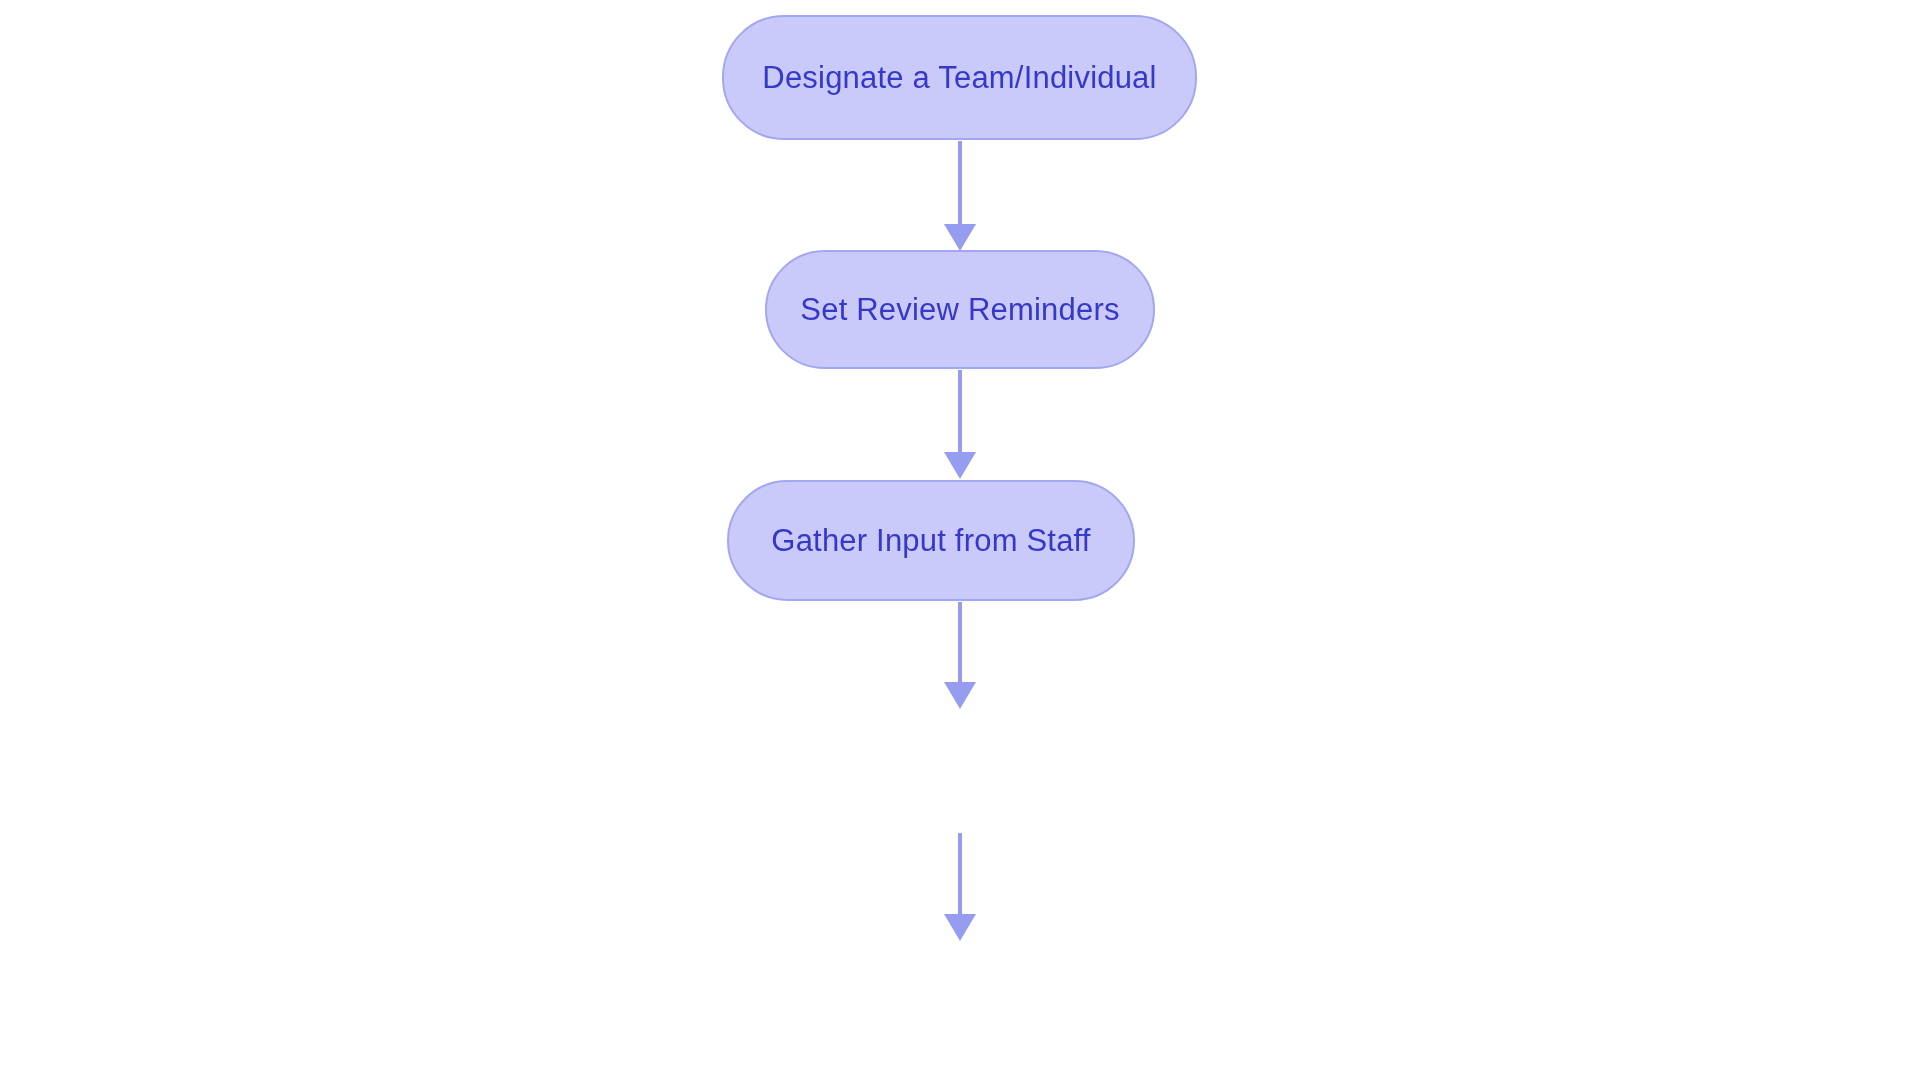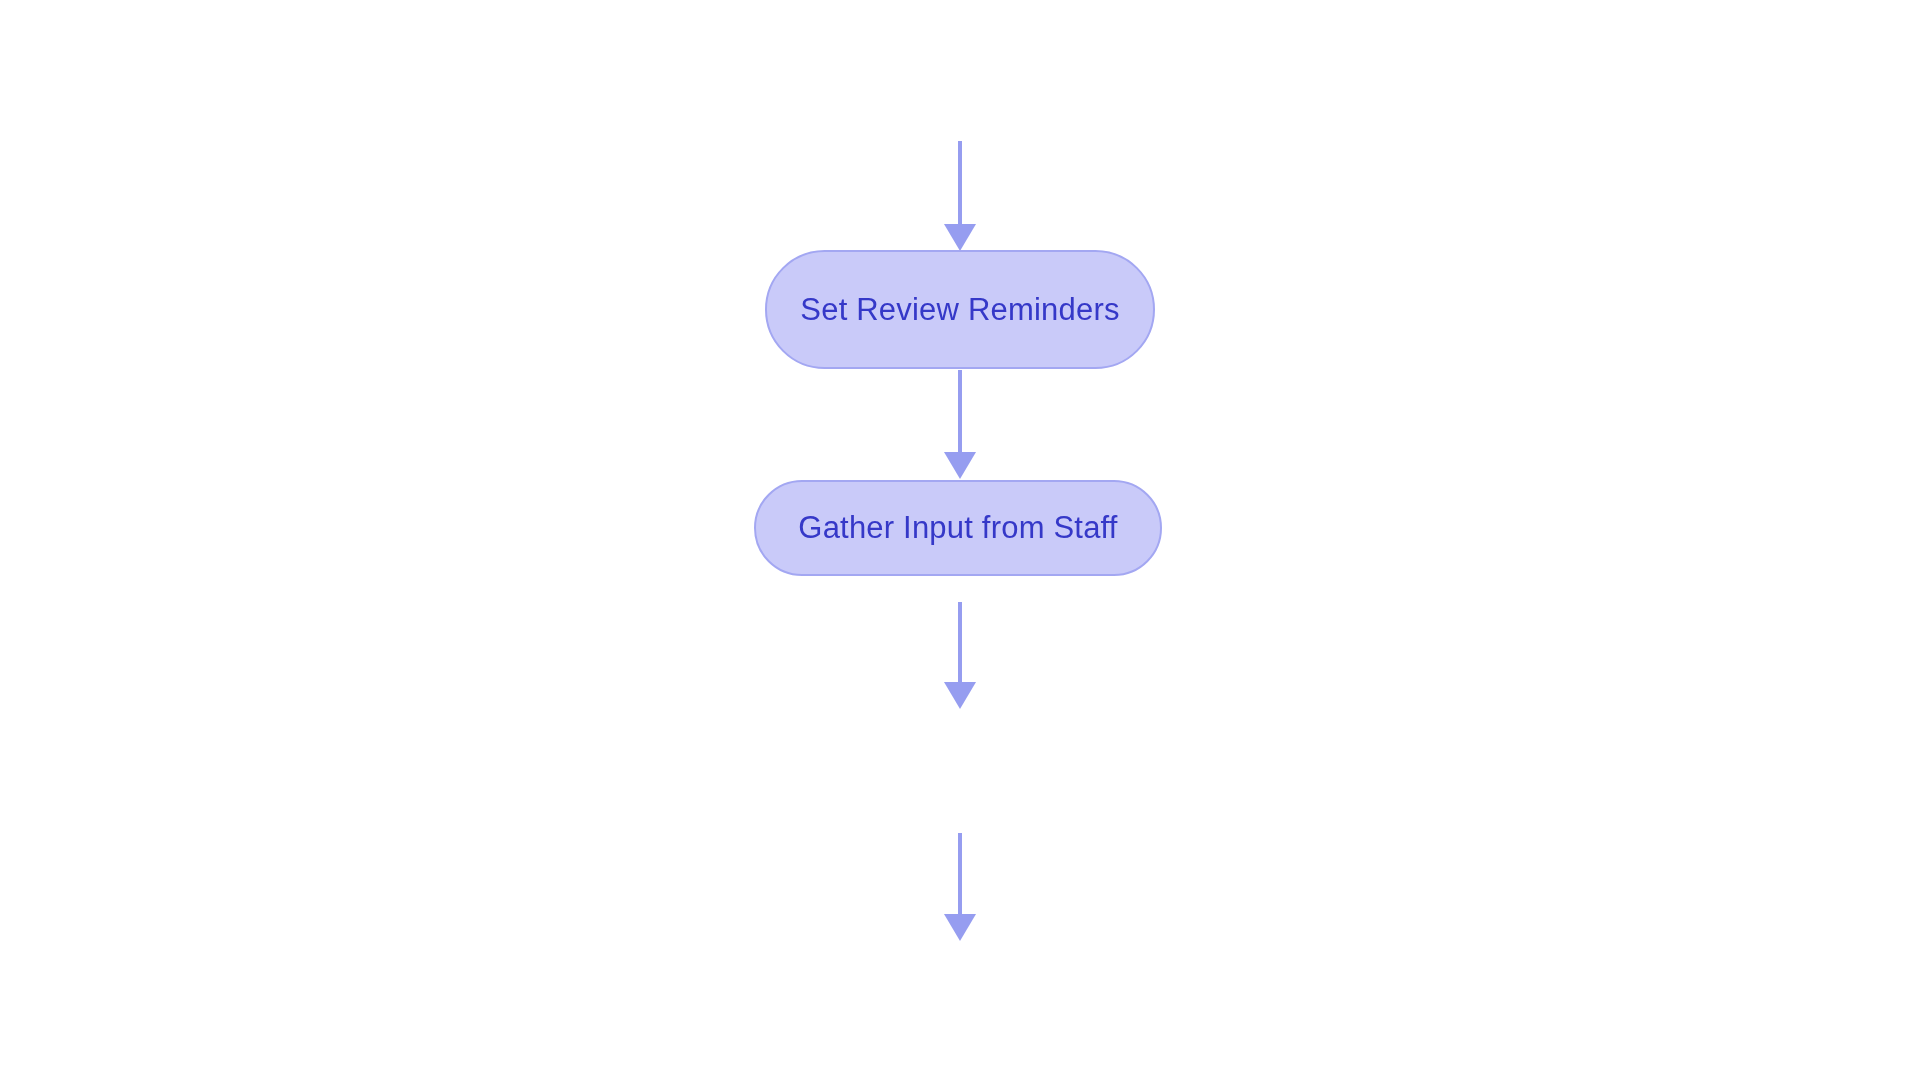--- a/index.html
+++ b/index.html
@@ -26,21 +26,21 @@
     border: 2px solid var(--node-border, #a3a7f2);
     border-radius: 62px;
     color: var(--node-text, #3538c8);
     font-size: 31px;
     font-weight: 400;
     letter-spacing: 0.2px;
     white-space: nowrap;
   }
   .node-1 { left: 722px; top: 15px;  width: 475px; height: 125px; }
   .node-2 { left: 765px; top: 250px; width: 390px; height: 119px; }
-  .node-3 { left: 754px; top: 480px; width: 408px; height: 96px; }
+  .node-3 { left: 727px; top: 480px; width: 408px; height: 121px; }
   .node-4 { left: 730px; top: 710px; width: 462px; height: 122px; }
   .node-5 { left: 793px; top: 942px; width: 335px; height: 120px; }
 
   .arrow {
     position: absolute;
     left: 944px;
     width: 32px;
   }
   .arrow-1 { top: 141px; height: 110px; }
   .arrow-2 { top: 370px; height: 109px; }
@@ -63,20 +63,23 @@
     border-left: 16px solid transparent;
     border-right: 16px solid transparent;
     border-top: 27px solid var(--arrow, #969df0);
   }
 </style>
 </head>
 <body>
 
 <div class="canvas">
 
+  <div class="node node-1">
+    <span>Designate a Team/Individual</span>
+  </div>
 
   <div class="arrow arrow-1">
     <div class="stem"></div>
     <div class="head"></div>
   </div>
 
   <div class="node node-2">
     <span>Set Review Reminders</span>
   </div>
 

